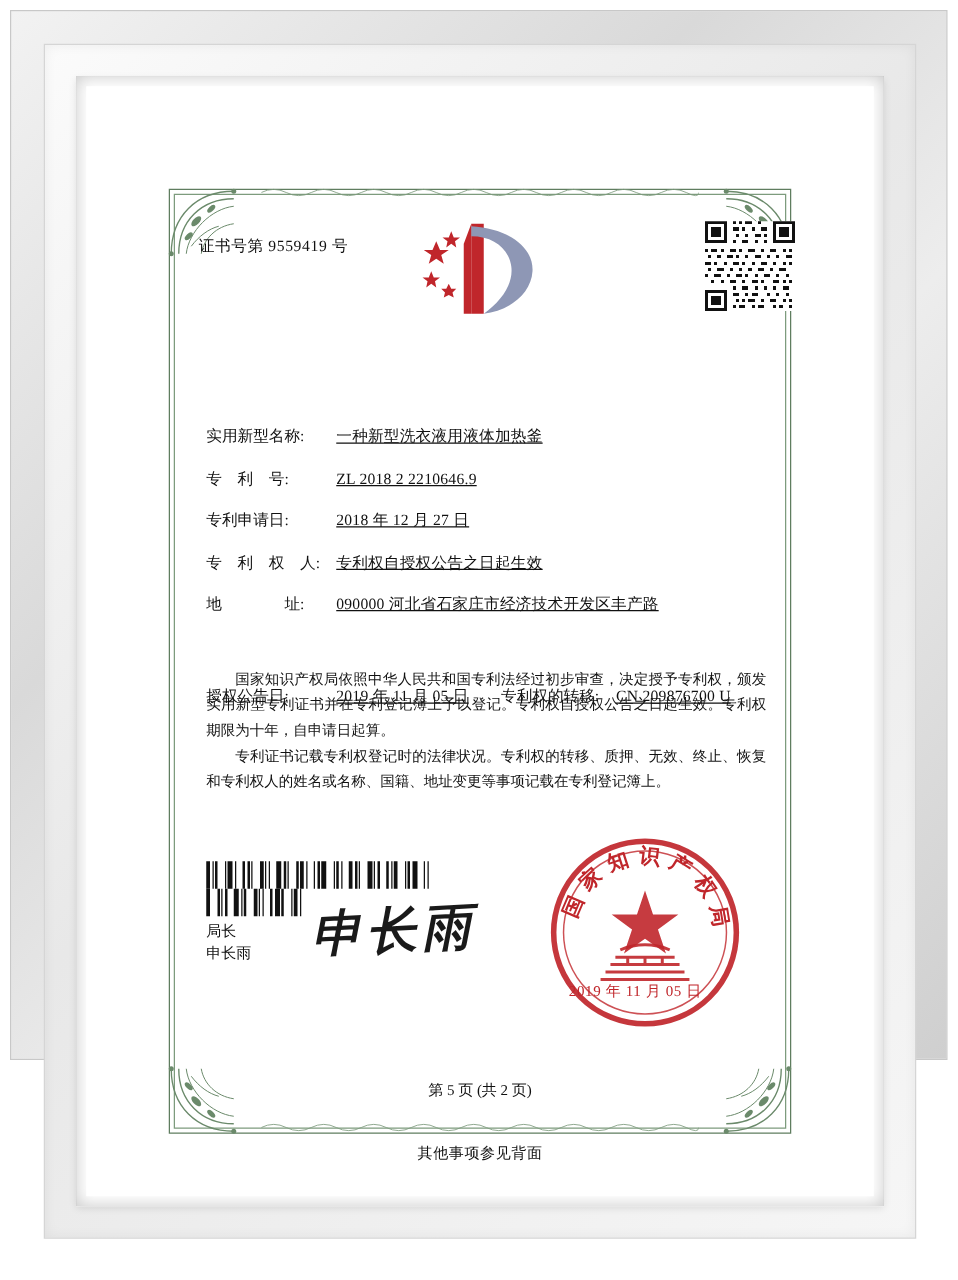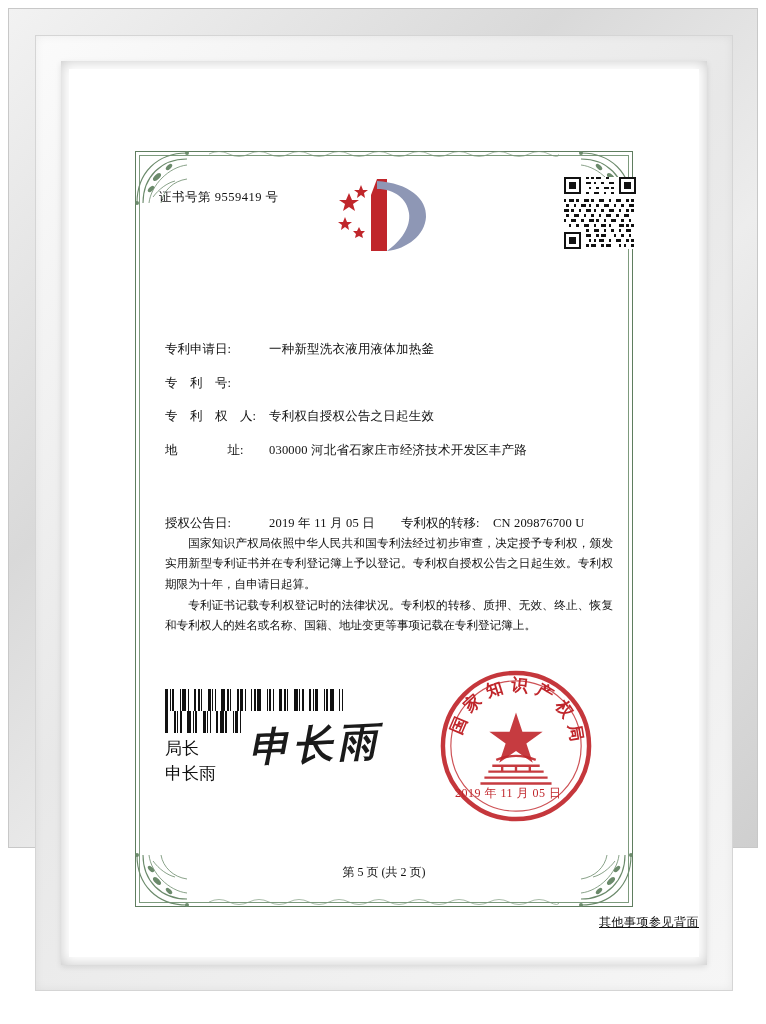--- a/index.html
+++ b/index.html
@@ -128,20 +128,21 @@
     white-space: nowrap;
   }
   .row .lab {
     width: 104px;
     flex: 0 0 104px;
     letter-spacing: 0px;
   }
   .row .val {
     flex: 1 1 auto;
     letter-spacing: 0.2px;
+    text-decoration: underline;
   }
   .row-split { display: flex; }
   .row-split .half { display: flex; align-items: baseline; margin-top: 40px; }
   .row-split .half .lab { width: 104px; flex: 0 0 104px; }
   .row-split .half.right { margin-left: 26px; }
   .row-split .half.right .lab { width: 92px; flex: 0 0 92px; }
 
   
   .para {
     position: absolute;
@@ -166,21 +167,21 @@
     background: #111;
     height: 22px;
     margin-right: 1.5px;
     vertical-align: top;
   }
 
   
   .sig-label {
     position: absolute;
     left: 96px; top: 668px;
-    font-size: 17px;
+    font-size: 12px;
     line-height: 1.45;
     color: #111;
   }
   .sig-script {
     position: absolute;
     left: 180px; top: 648px;
     font-family: "DejaVu Serif", serif;
     font-size: 40px;
     font-style: italic;
     font-weight: bold;
@@ -207,25 +208,24 @@
   .page-no {
     position: absolute;
     left: 0; right: 0; top: 795px;
     text-align: center;
     font-size: 12px;
     color: #111;
   }
   .back-note {
     position: absolute;
     left: 0; right: 0; top: 845px;
-    text-align: right;
+    text-align: center;
     font-size: 12px;
     color: #111;
     letter-spacing: 0.5px;
-    text-decoration: underline;
   }
 </style>
 </head>
 <body>
 
 <div class="frame-outer">
   <div class="frame-bevel"></div>
   <div class="frame-inner-shadow"></div>
 
   <div class="cert">
@@ -427,33 +427,38 @@
           <rect x="17" y="27" width="2" height="1"></rect>
         <rect x="22" y="27" width="1" height="1"></rect>
           <rect x="24" y="27" width="1" height="1"></rect>
         <rect x="27" y="27" width="1" height="1"></rect>
       </g>
     </svg>
 
 
     <div class="fields">
       <div class="row">
-        <span class="lab">专利申请日:</span>
+        <span class="lab">实用新型名称:</span>
         <span class="val">一种新型洗衣液用液体加热釜</span>
       </div>
       <div class="row">
         <span class="lab">专　利　号:</span>
+        <span class="val">ZL 2018 2 2210646.9</span>
+      </div>
+      <div class="row">
+        <span class="lab">专利申请日:</span>
+        <span class="val">2018 年 12 月 27 日</span>
       </div>
       <div class="row">
         <span class="lab">专　利　权　人:</span>
         <span class="val">专利权自授权公告之日起生效</span>
       </div>
       <div class="row">
         <span class="lab">地　　　　址:</span>
-        <span class="val">030000 河北省石家庄市经济技术开发区丰产路</span>
+        <span class="val">090000 河北省石家庄市经济技术开发区丰产路</span>
       </div>
       <div class="row row-split">
         <span class="half">
           <span class="lab">授权公告日:</span>
           <span class="val">2019 年 11 月 05 日</span>
         </span>
         <span class="half right">
           <span class="lab">专利权的转移:</span>
           <span class="val">CN 209876700 U</span>
         </span>

